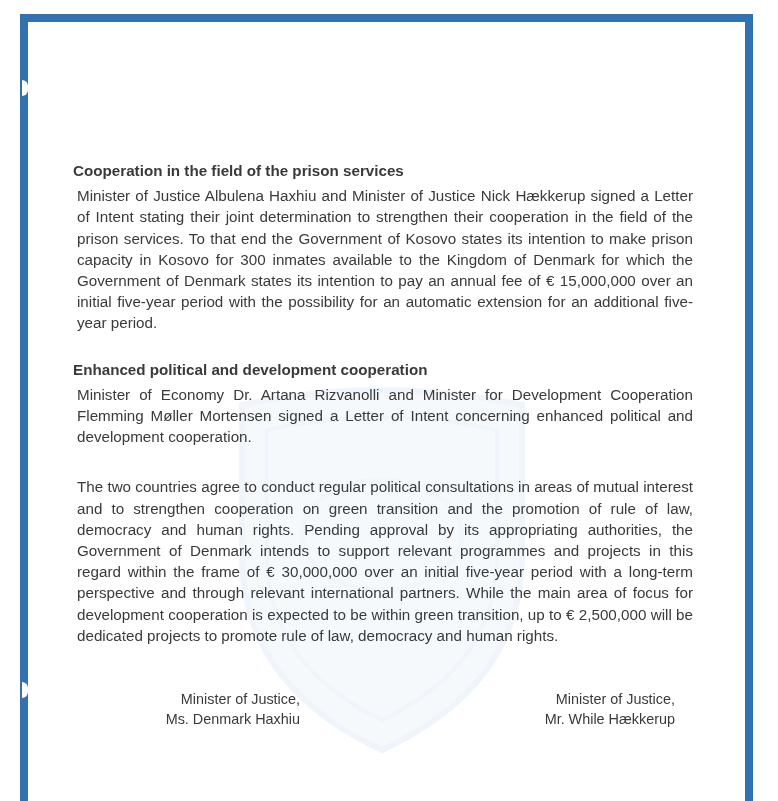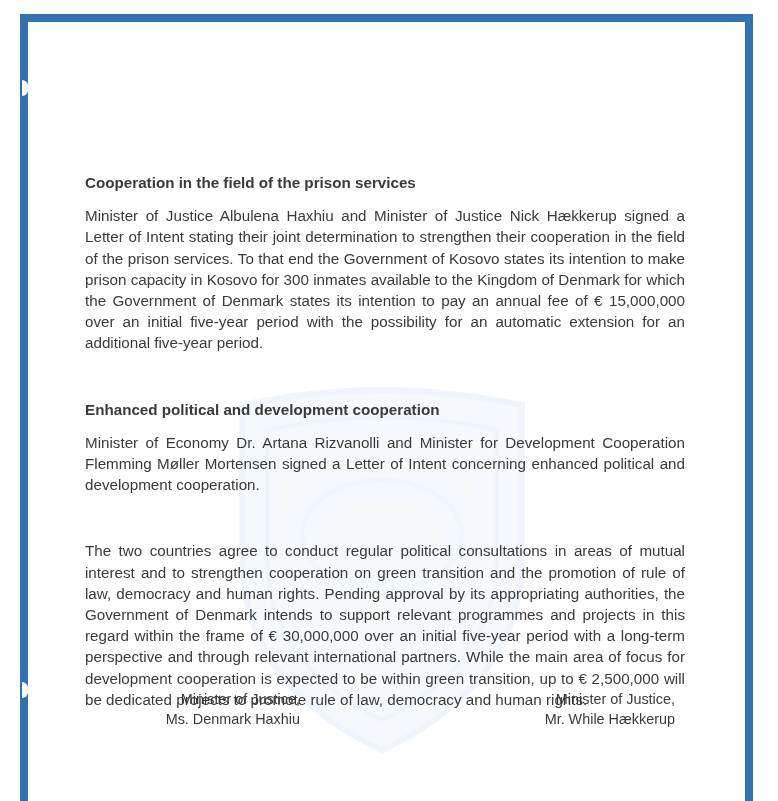--- a/index.html
+++ b/index.html
@@ -16,23 +16,23 @@
   .watermark {
     position: absolute; left: 222px; top: 385px; width: 320px; height: 370px;
     opacity: 0.55;
   }
   .content {
     position: absolute; left: 73px; top: 160px; width: 624px;
     font-family: "Liberation Sans", sans-serif; font-size: 15.2px; line-height: 21.2px;
     color: #3a3a3a;
   }
   .content h3 {
-    margin: 12px; font-size: 15.2px; font-weight: bold; color: #3a3a3a; line-height: 21.2px;
+    margin: 0; font-size: 15.2px; font-weight: bold; color: #3a3a3a; line-height: 21.2px;
   }
-  .content p { margin: 12px; text-align: justify; text-align-last: left; }
+  .content p { margin: 4px; text-align: justify; text-align-last: left; }
   .section-gap { height: 21px; }
   .sig {
     position: absolute; font-family: "Liberation Sans", sans-serif; font-size: 14.4px;
     line-height: 20px; color: #3a3a3a; text-align: right; width: 220px;
   }
   .sig-left { left: 80px; top: 689px; }
   .sig-right { left: 455px; top: 689px; }
   .speck { position: absolute; left: 123px; top: 634px; width: 2px; height: 2px; background: #bbb; }
 </style>
 </head>

